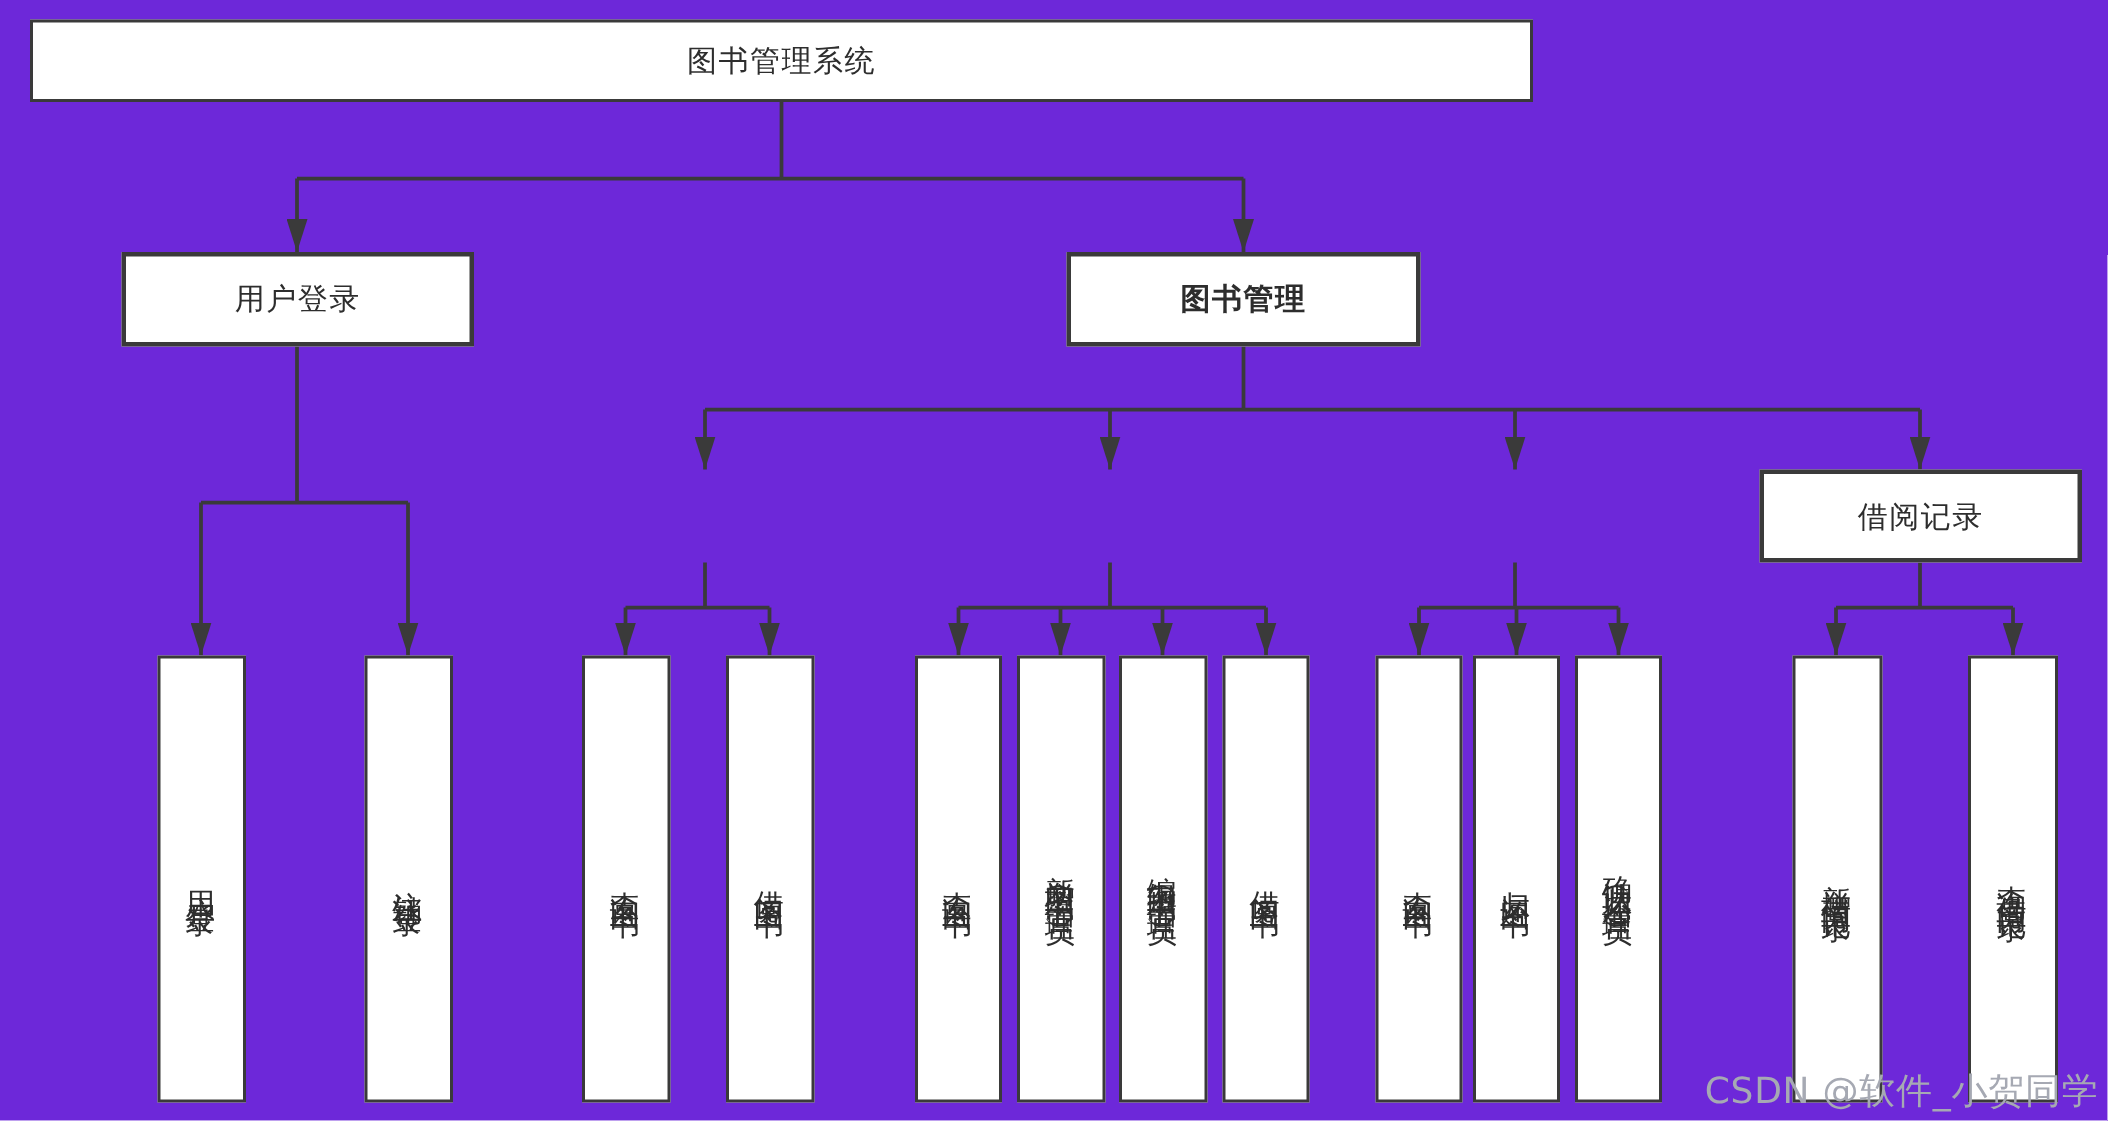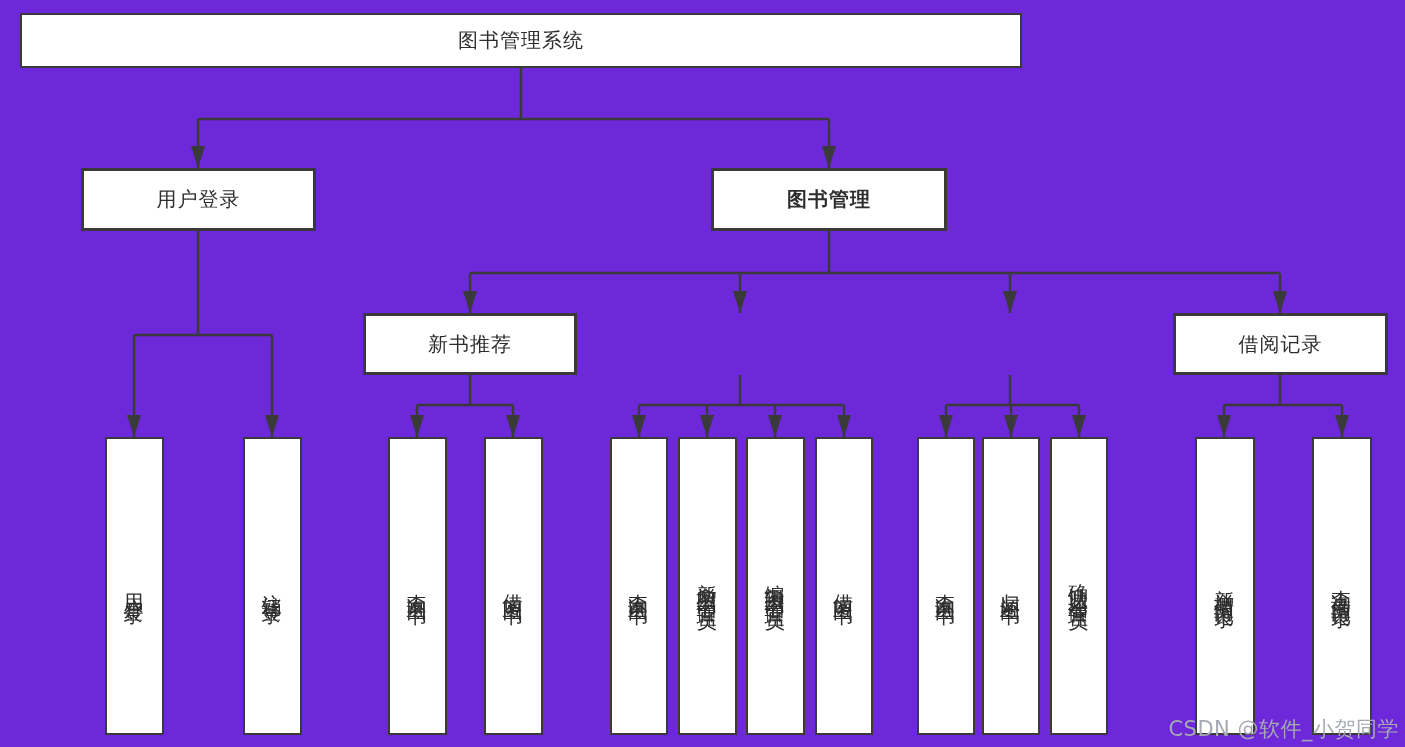--- a/index.html
+++ b/index.html
@@ -68,21 +68,21 @@
   .v8  { left: 815px;  width: 58px; }
   .v9  { left: 917px;  width: 58px; }
   .v10 { left: 982px;  width: 58px; }
   .v11 { left: 1050px; width: 58px; }
   .v12 { left: 1195px; width: 60px; }
   .v13 { left: 1312px; width: 60px; }
   .watermark {
     position: absolute;
     right: 6px;
     bottom: 4px;
-    font-size: 21px;
+    font-size: 24px;
     color: #a6a9b3;
     letter-spacing: 0.5px;
     white-space: nowrap;
   }
 </style>
 </head>
 <body>
 
 <div class="canvas">
 
@@ -134,21 +134,20 @@
       <path d="M1224,405 V437" marker-end="url(#arrow)"></path>
       <path d="M1342,405 V437" marker-end="url(#arrow)"></path>
     </g>
   </svg>
 
   <div class="node root n-root">图书管理系统</div>
 
   <div class="node n-user-login">用户登录</div>
   <div class="node n-book-mgmt">图书管理</div>
 
-  <div class="node n-new-book">新书推荐</div>
   <div class="node n-records">借阅记录</div>
 
   <div class="vnode v1">用户登录</div>
   <div class="vnode v2">注销登录</div>
 
   <div class="vnode v3">查询图书</div>
   <div class="vnode v4">借阅图书</div>
 
   <div class="vnode v5">查询图书</div>
   <div class="vnode v6">新增图书（管理员）</div>

